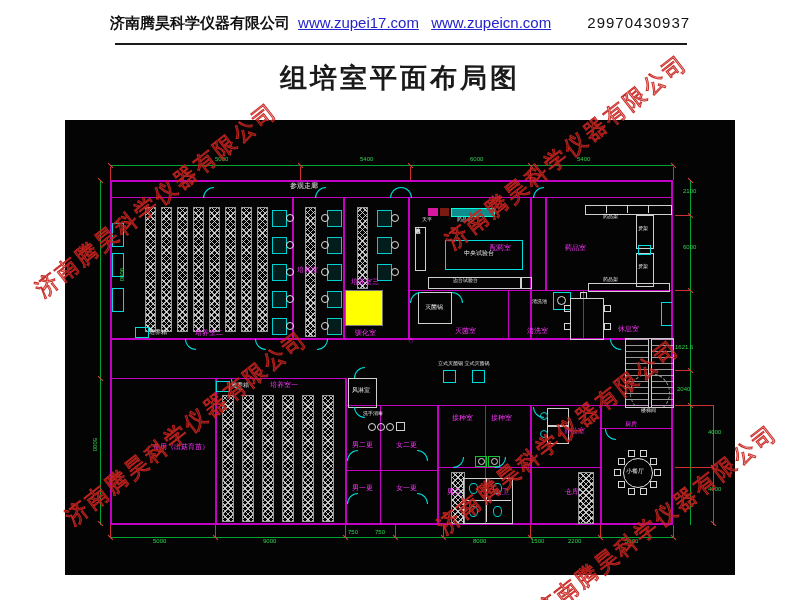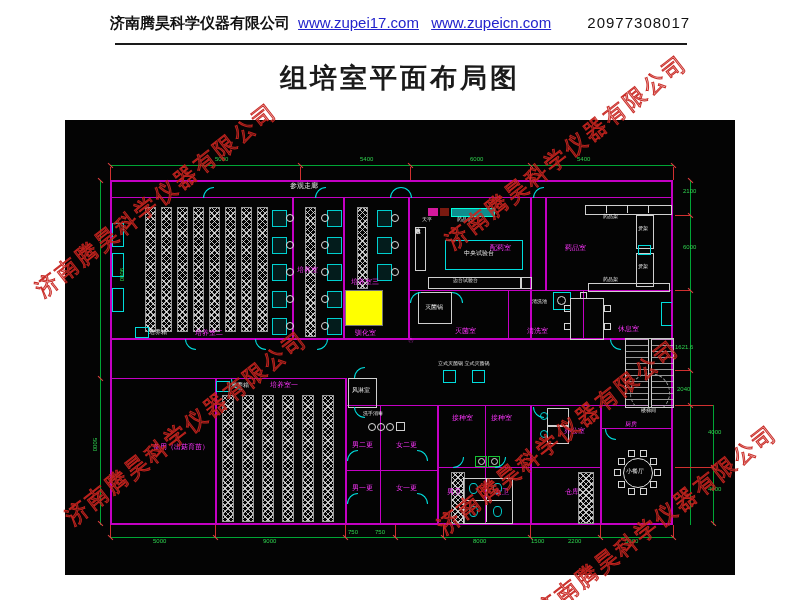--- a/index.html
+++ b/index.html
@@ -48,21 +48,21 @@
   .basin i{position:absolute;left:2px;top:1px;width:5px;height:5px;border:1px solid #d9d9d9;border-radius:50%;display:block;}
   .lampg{position:absolute;color:#ff35ff;font-size:8px;}
 </style>
 </head>
 <body>
 
 <div id="header">
   <span class="co">济南腾昊科学仪器有限公司</span>
   <a href="#">www.zupei17.com</a>
   <a href="#">www.zupeicn.com</a>
-  <span class="ph">20977308017</span>
+  <span class="ph">29970430937</span>
 </div>
 <div id="hrule"></div>
 <div id="title">组培室平面布局图</div>
 
 <div id="plan">
 
   <div class="w" style="left:45px;top:60px;width:563px;height:2px"></div>
   <div class="w" style="left:45px;top:403px;width:563px;height:2px"></div>
   <div class="w" style="left:45px;top:60px;width:2px;height:345px"></div>
   <div class="w" style="left:606px;top:60px;width:2px;height:345px"></div>

